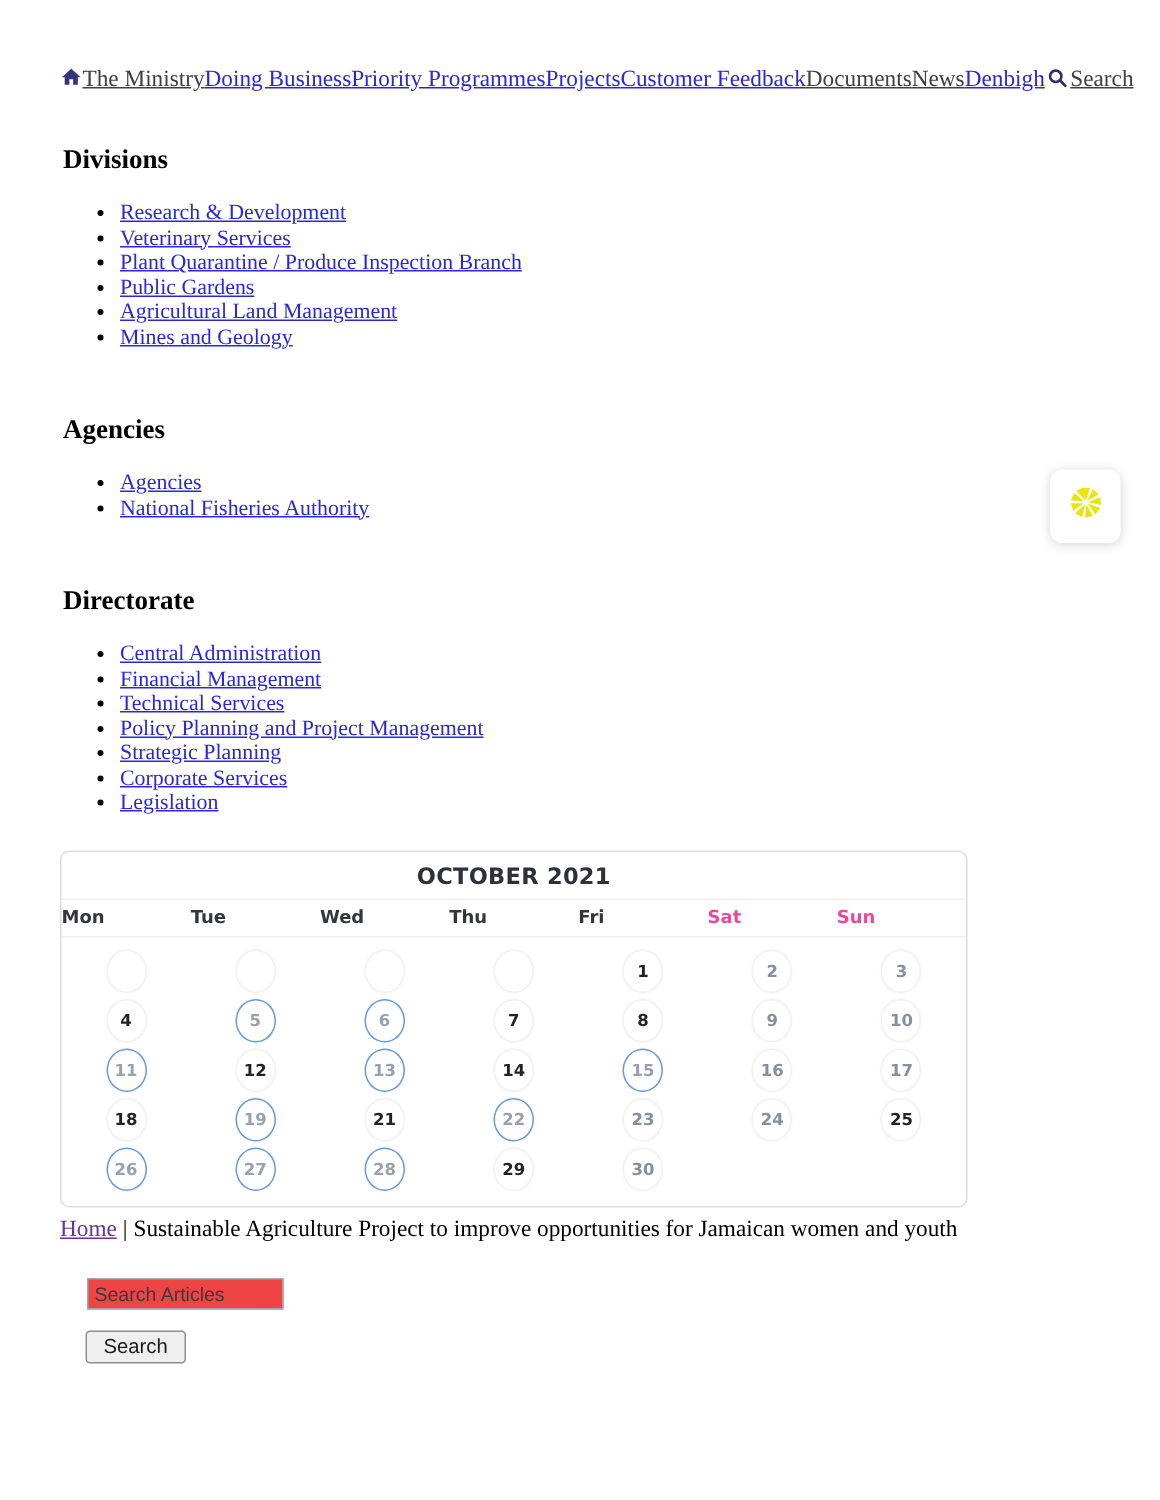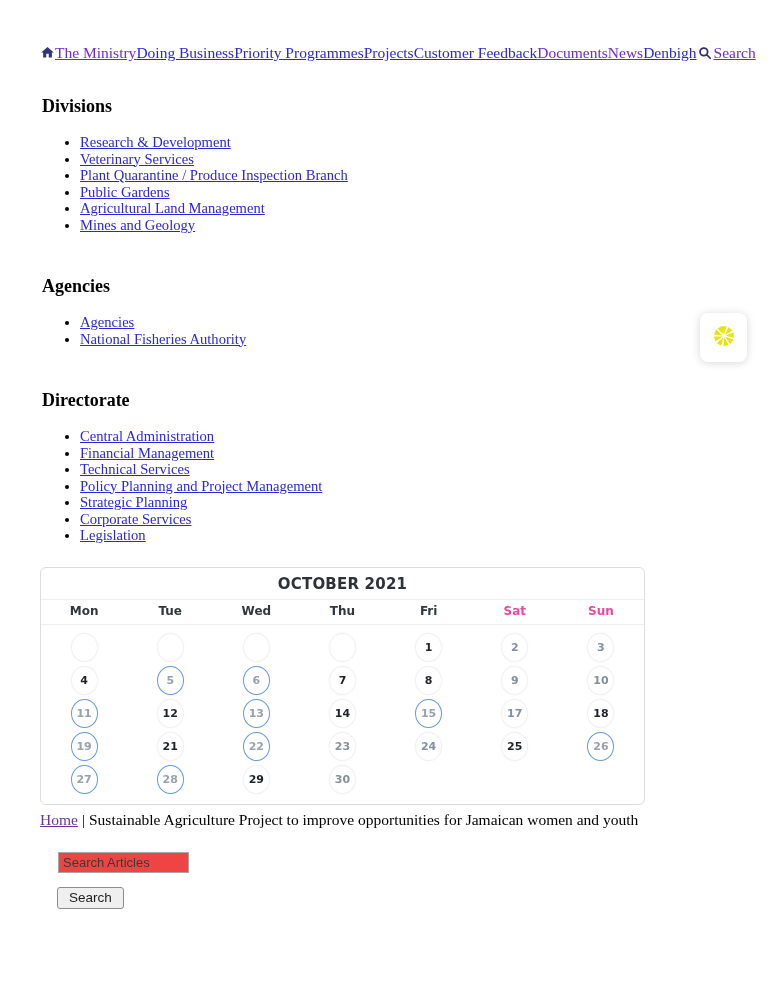--- a/index.html
+++ b/index.html
@@ -8,21 +8,21 @@
     font-family:"Liberation Serif", serif;color:#000;overflow:hidden;
   }
   .page{padding:0 40px 0 40px;}
 
   
   nav{margin-top:44px;font-size:15.5px;line-height:18px;white-space:nowrap;}
   .navicon{display:inline-block;vertical-align:-2px;}
   .navicon svg{display:inline-block;}
   .nav-link{text-decoration:underline;cursor:pointer;}
   .nav-link[data-state="link"]{color:#2a27d8;}
-  .nav-link[data-state="visited"]{color:#6d28d9;}
+  .nav-link[data-state="visited"]{color:#404040;}
   .searchicon{margin-left:1px;margin-right:2px;}
 
   
   h3{font-size:18px;font-weight:bold;margin:43px 0 17px 2px;}
   section:first-of-type h3{margin-top:32px;}
   ul{margin:0;padding:0 0 0 40px;font-size:14.6px;line-height:16.5px;}
   li{margin:0;}
   li a{color:#2a27d8;text-decoration:underline;cursor:pointer;margin-top:48px;}
 
   
@@ -31,21 +31,21 @@
     font-family:"DejaVu Sans","Liberation Sans",sans-serif;background:#fff;box-sizing:border-box;
   }
   .cal-title{
     text-align:center;font-size:15px;font-weight:600;color:#2e3238;
     padding:7px 0 6px;border-bottom:1px solid #edeff1;letter-spacing:.2px;
   }
   .cal-weekdays{
     display:grid;grid-template-columns:repeat(7,1fr);
     padding:4px 0 6px;border-bottom:1px solid #edeff1;
   }
-  .wd{text-align:center;font-size:12px;font-weight:600;color:#33373d;}
+  .wd{text-align:left;font-size:12px;font-weight:600;color:#33373d;}
   .wd[data-state="weekend"]{color:#ec4899;font-weight:700;}
   .cal-grid{display:grid;grid-template-columns:repeat(7,1fr);padding:6px 0 8px;}
   .cal-cell{height:33px;display:flex;align-items:center;justify-content:center;}
   .day{
     width:25px;height:27px;border-radius:50%;background:#fff;
     border:1px solid #f0f1f3;box-shadow:0 0 2px rgba(40,50,70,.05);
     display:flex;align-items:center;justify-content:center;
     font-size:11px;font-weight:600;color:#1f2226;cursor:default;
   }
   .day[data-state="empty"]{color:transparent;}
@@ -184,20 +184,23 @@
           <span class="day" data-state="plain">12</span>
         </div>
         <div class="cal-cell">
           <span class="day" data-state="event">13</span>
         </div>
         <div class="cal-cell">
           <span class="day" data-state="plain">14</span>
         </div>
         <div class="cal-cell">
           <span class="day" data-state="event">15</span>
+        </div>
+        <div class="cal-cell">
+          <span class="day" data-state="muted">16</span>
         </div>
         <div class="cal-cell">
           <span class="day" data-state="muted">17</span>
         </div>
         <div class="cal-cell">
           <span class="day" data-state="plain">18</span>
         </div>
         <div class="cal-cell">
           <span class="day" data-state="event">19</span>
         </div>

